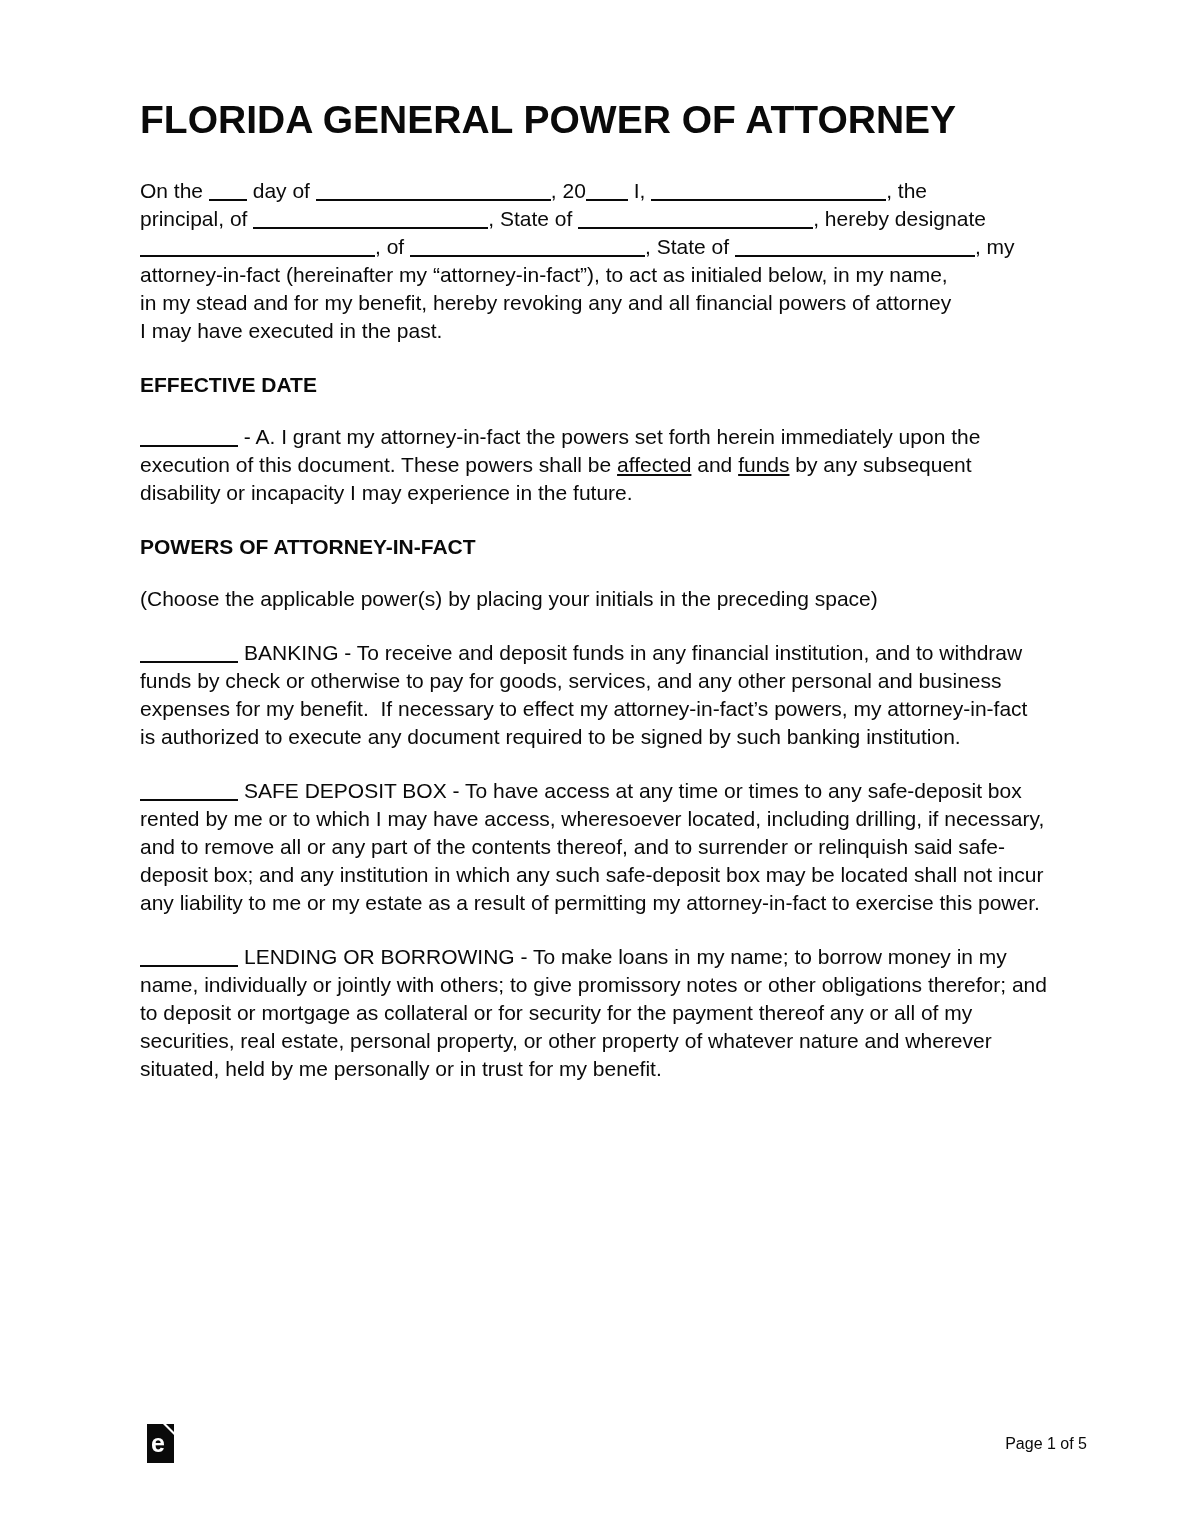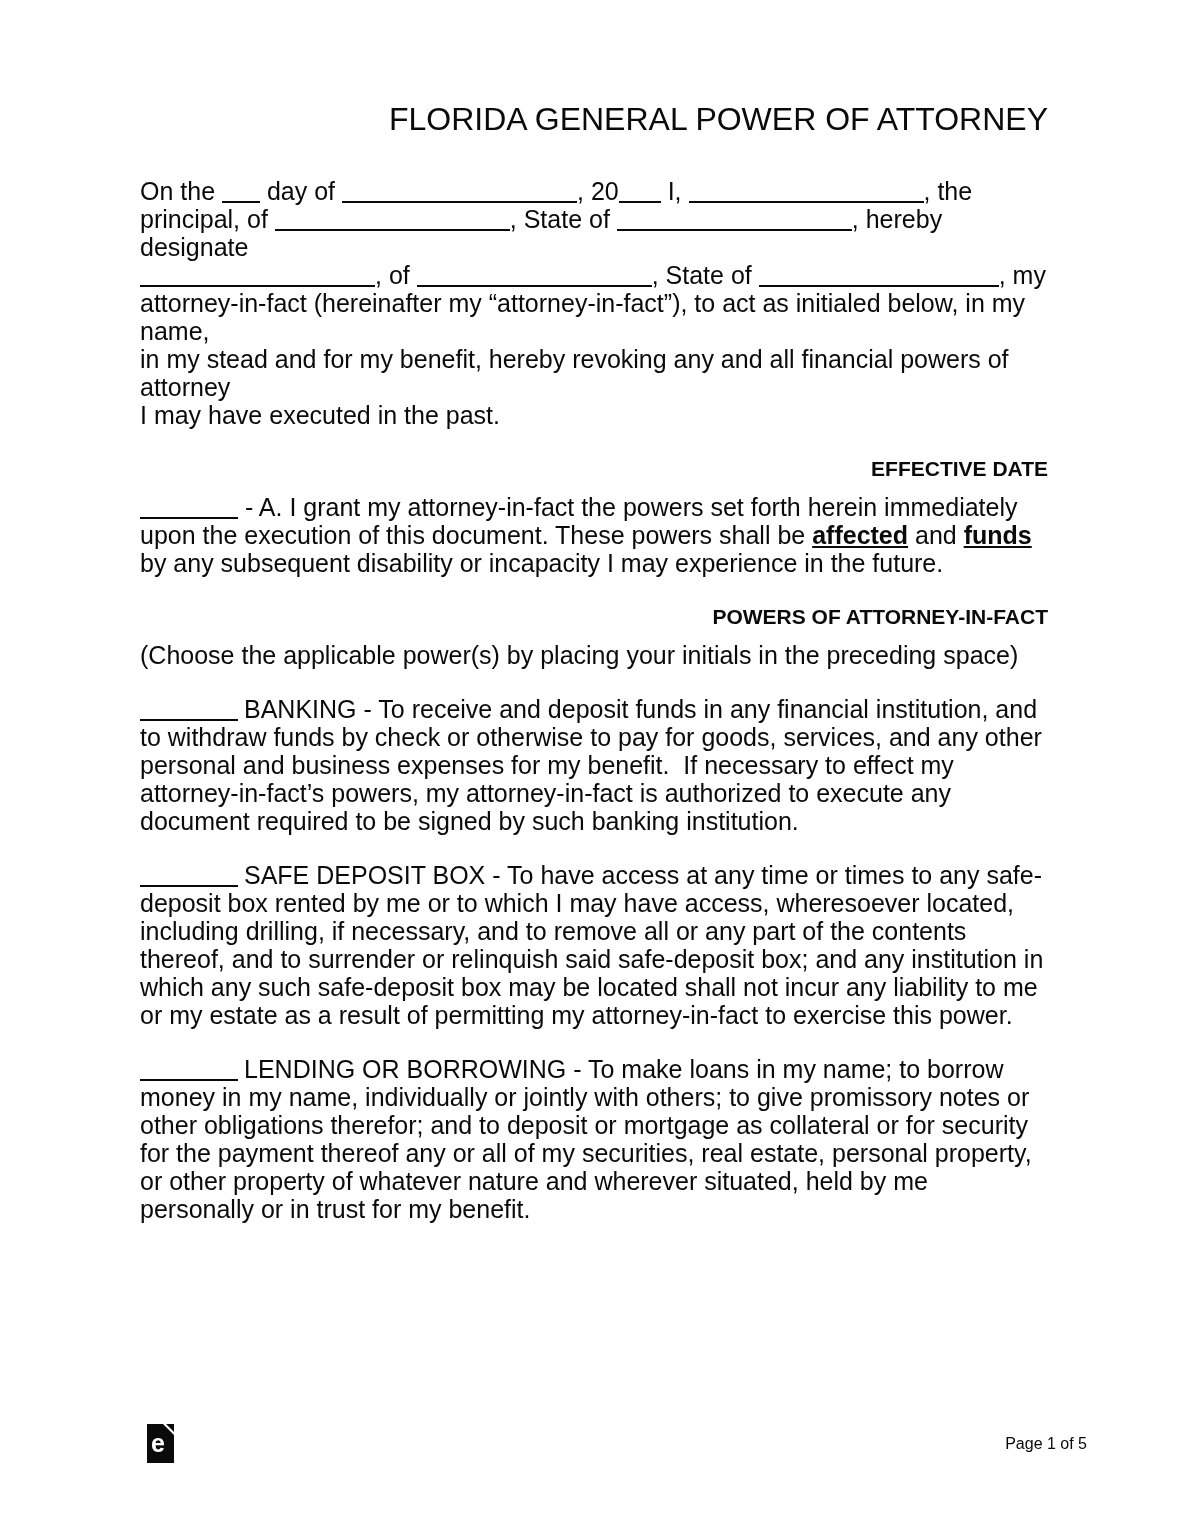--- a/index.html
+++ b/index.html
@@ -2,32 +2,32 @@
 <html><head>
 <meta charset="utf-8">
 <style>
   html,body{margin:0;padding:0}
   body{
     width:1187px;height:1536px;background:#ffffff;
     font-family:"Liberation Sans","DejaVu Sans",sans-serif;
     color:#0a0a0a;position:relative;overflow:hidden;
   }
   .content{padding:96px 139px 0 140px}
-  .title{text-align:right;font-weight:normal;font-size:32px;line-height:47px;margin:0 0 34px 0}
-  .para{font-size:25px;line-height:28px;margin:0 0 26px 0;text-align:left}
-  .heading{font-size:21px;line-height:28px;font-weight:bold;text-align:right;margin:10px 0}
+  .title{text-align:left;font-weight:bold;font-size:39px;line-height:47px;margin:0 0 34px 0}
+  .para{font-size:21px;line-height:28px;margin:0 0 26px 0;text-align:left}
+  .heading{font-size:21px;line-height:28px;font-weight:bold;text-align:left;margin:24px 0}
   .blank{display:inline-block;height:1px;border-bottom:2px solid #0a0a0a;vertical-align:-3px}
   .bl-38{width:38px}
   .bl-42{width:42px}
   .bl-235{width:235px}
   .bl-240{width:240px}
   .bl-98{width:98px}
   .power .blank{margin-right:6px}
   .pname{font-weight:normal}
-  .bu{font-weight:bold;text-decoration:underline}
+  .bu{font-weight:normal;text-decoration:underline}
   .footer{position:absolute;left:147px;right:100px;top:1424px;display:flex;justify-content:space-between;align-items:center}
   .logo{position:relative;width:27px;height:39px}
   .logo svg{display:block}
   .logo .e{position:absolute;left:4px;top:7px;font-size:25px;font-weight:bold;color:#ffffff;line-height:1}
   .pagenum{font-size:16px;line-height:28px}
 </style>
 </head>
 <body>
 
 <div class="content">

